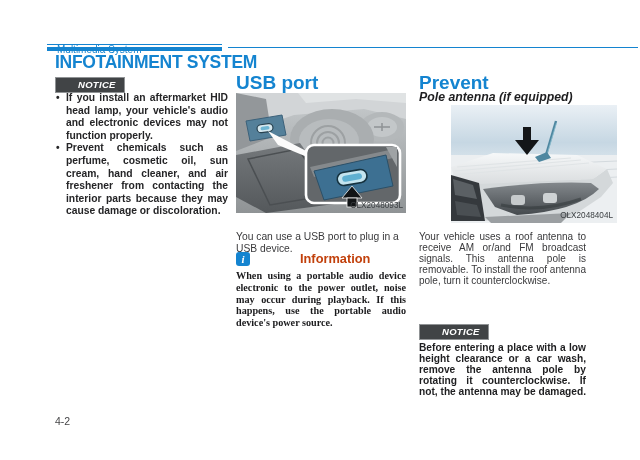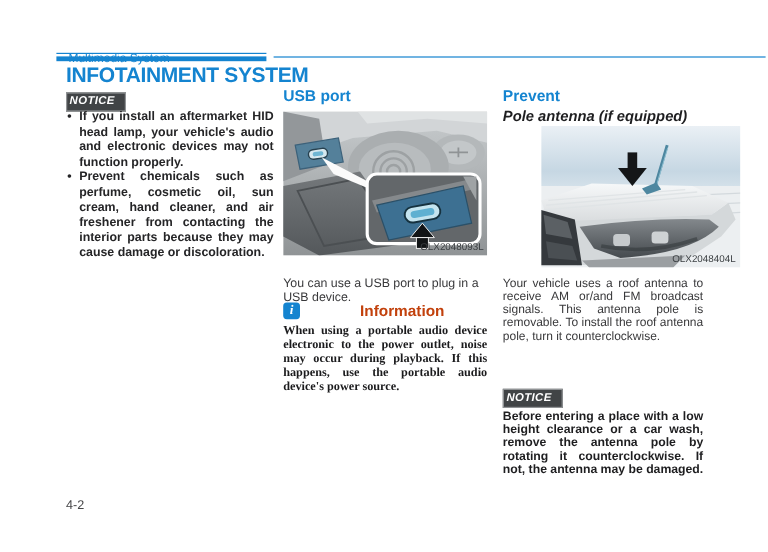--- a/index.html
+++ b/index.html
@@ -11,32 +11,32 @@
   
   .breadcrumb { left:57px; top:44px; font-size:10px; color:var(--accent,#1484d0); }
   .rule-underline { left:47px; top:43.5px; width:175px; height:1.3px; background:var(--accent,#1484d0); }
   .rule-thick { left:47px; top:46.5px; width:175px; height:4.5px; background:var(--accent,#1484d0); }
   .rule-thin { left:228px; top:47px; width:410px; height:1.3px; background:var(--accent,#1484d0); }
   .title { left:55px; top:52px; font-size:17.5px; font-weight:bold; letter-spacing:-0.3px; color:var(--accent,#1484d0); }
 
   
   .badge { display:inline-block; background:var(--badge-bg,#414446); border:1px solid #909395;
            color:#fff; font-style:italic; font-weight:bold; font-size:9.5px;
-           padding:1px 8px 2px 2px; letter-spacing:0.3px; }
+           padding:1px 8px 2px 22px; letter-spacing:0.3px; }
   .badge-left { left:55px; top:77px; }
   .badge-right { left:419px; top:324px; }
 
   
   .bullets { left:55px; top:92px; width:173px; list-style:none; }
   .bullets li { position:relative; padding-left:11px; font-weight:bold; font-size:10.3px;
                 line-height:12.6px; text-align:justify; color:#252527; }
   .bullets li::before { content:"\2022"; position:absolute; left:1px; }
 
   
-  .h2 { font-size:13px; font-weight:bold; color:var(--accent,#1484d0); }
+  .h2 { font-size:19px; font-weight:bold; color:var(--accent,#1484d0); }
   .usb-h { left:236px; top:72px; }
   .usb-img { left:236px; top:93px; width:170px; height:120px; }
   .usb-body { left:236px; top:231px; width:170px; font-size:10.3px; line-height:11.8px; color:#39393b; }
   .info-head { left:236px; top:251px; display:flex; align-items:center; gap:6px; }
   .info-icon { width:14px; height:14px; background:var(--accent,#1484d0); border-radius:3px;
                color:#fff; font-family:"Liberation Serif", serif; font-style:italic; font-weight:bold;
                font-size:11px; line-height:14px; text-align:center; }
   .info-title { font-size:12.8px; font-weight:bold; color:#c2410c;padding-left:44px; }
   .info-body { left:236px; top:270px; width:170px; font-family:"Liberation Serif", serif;
                font-weight:bold; font-size:10.2px; line-height:11.8px; text-align:justify; color:#1b1b1d; }

